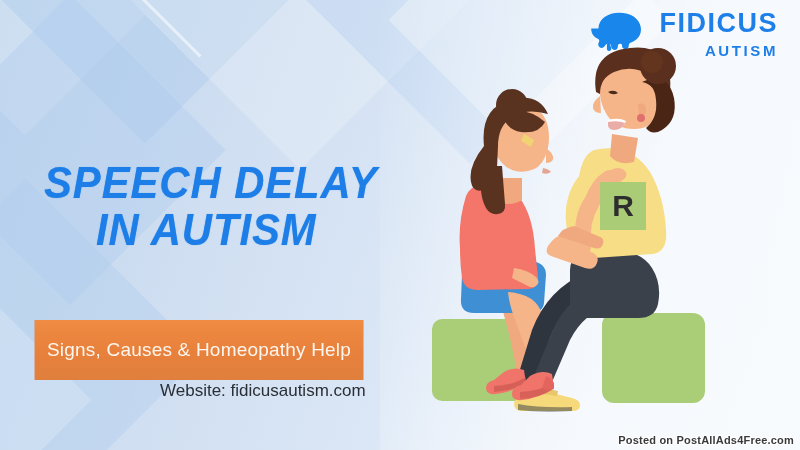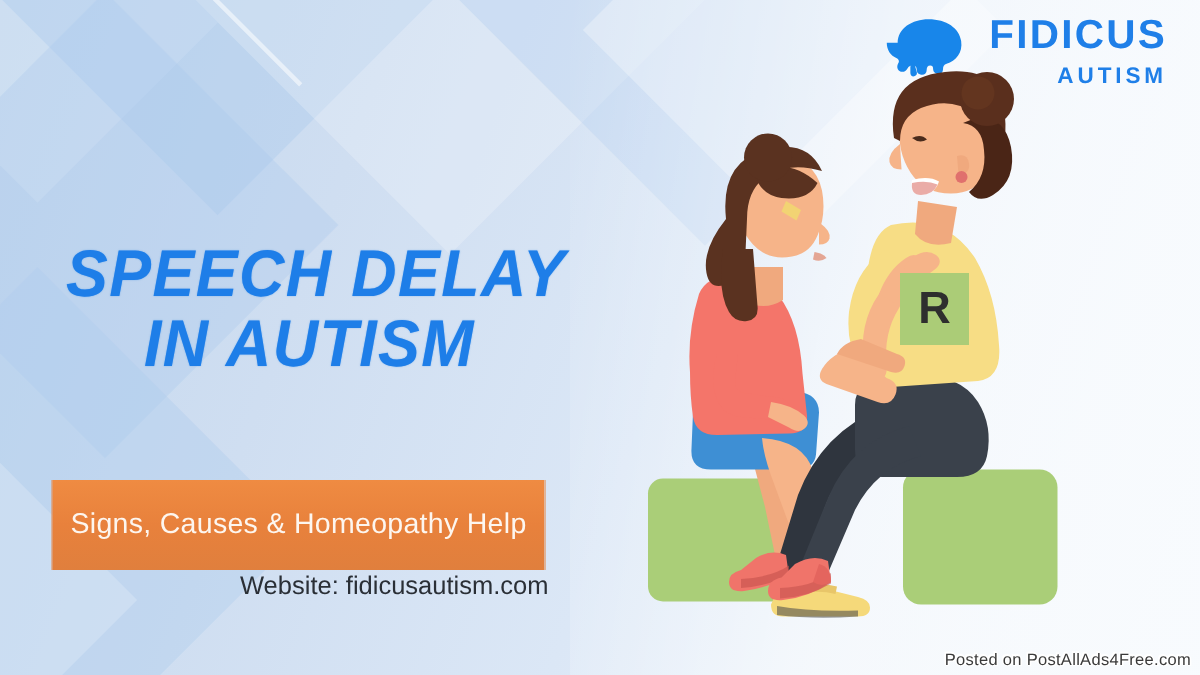--- a/index.html
+++ b/index.html
@@ -33,21 +33,21 @@
     background:linear-gradient(180deg,#ef8b42 0%,#e8813c 50%,#e07f3d 100%);
     display:flex;align-items:center;padding:16px 12px;
     box-shadow:1px 0 0 rgba(230,127,60,.5), -1px 0 0 rgba(230,127,60,.45);
     margin-top:24px;
   }
   .banner-txt{font-size:19px;color:#fdf6ef;letter-spacing:.2px;white-space:nowrap;}
   
   .website{position:absolute;left:116px;top:381px;font-size:17px;color:#2a2f36;white-space:nowrap;margin-left:44px;}
   
   .watermark{
-    position:absolute;right:6px;bottom:4px;font-size:11px;font-weight:normal;
+    position:absolute;right:6px;bottom:4px;font-size:11px;font-weight:bold;
     color:#3a3a3a;letter-spacing:.2px;white-space:nowrap;
     text-shadow:1px 0 0 #fff,-1px 0 0 #fff,0 1px 0 #fff,0 -1px 0 #fff,1px 1px 0 #fff,-1px -1px 0 #fff;
   }
   
   .illus{position:absolute;left:400px;top:0;width:400px;height:450px;}
   .card-R{
     position:absolute;left:200px;top:182px;width:46px;height:48px;
     background:#abcc77;display:flex;align-items:center;justify-content:center;
   }
   .card-R span{font-family:"Liberation Sans",sans-serif;font-size:30px;font-weight:bold;color:#2e2e2e;}

